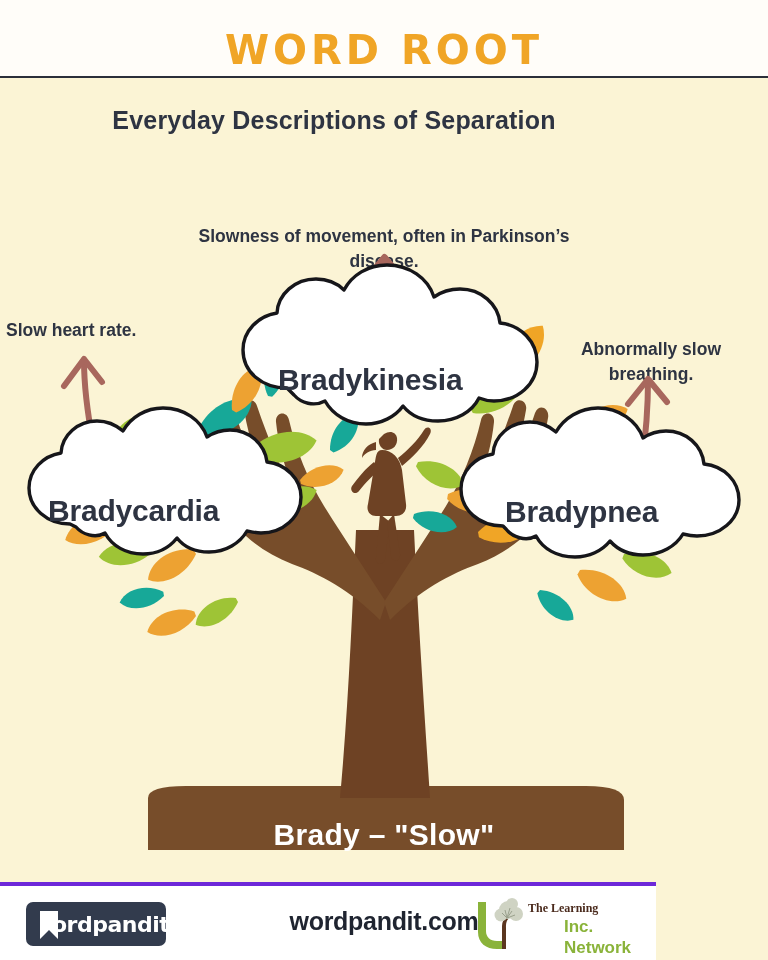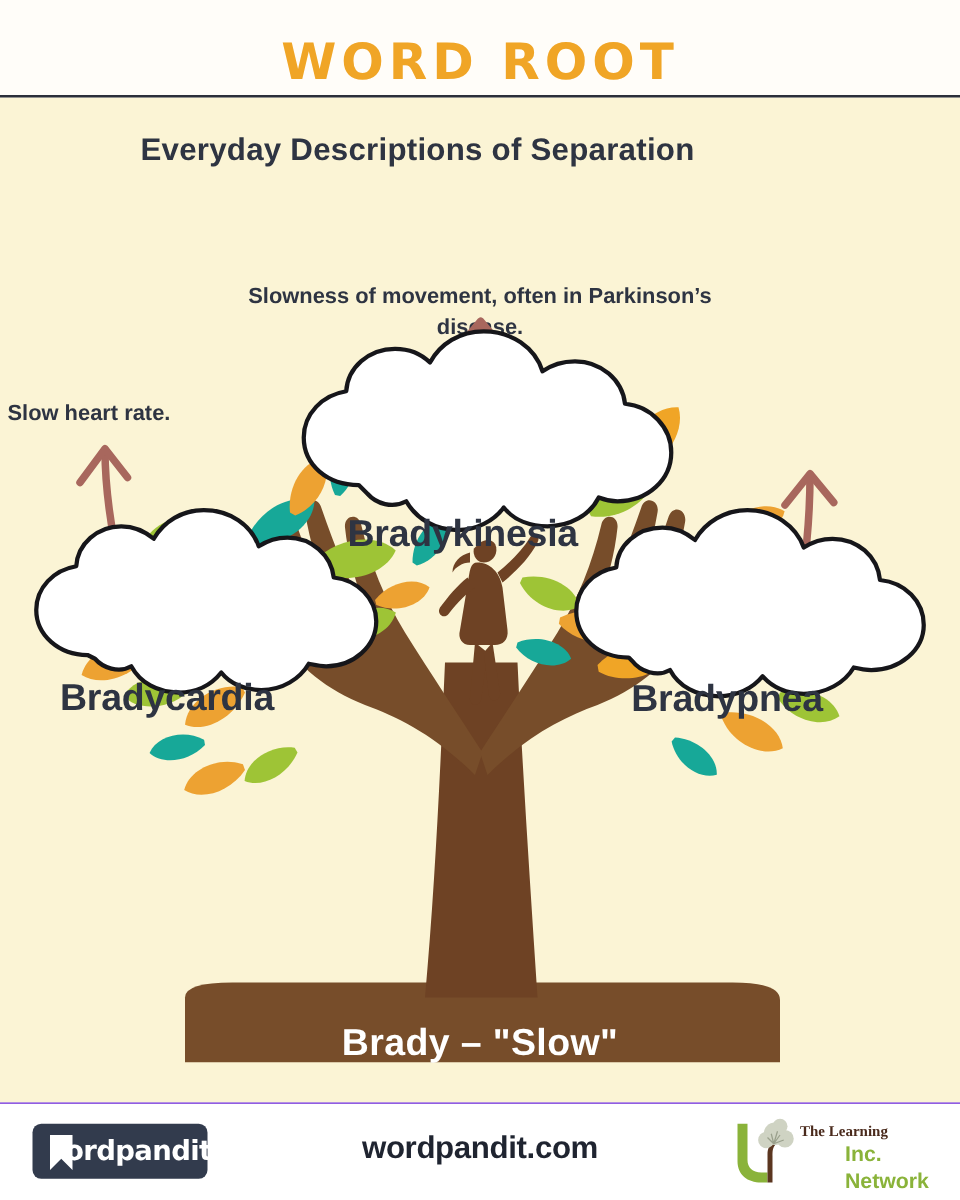--- a/index.html
+++ b/index.html
@@ -66,43 +66,42 @@
   #tree-art { position: absolute; left: 0; top: 150px; width: 768px; height: 700px; }
 
   
   .cloud-label {
     position: absolute;
     font-size: 30px;
     font-weight: bold;
     color: #2e3442;
     white-space: nowrap;
     letter-spacing: -0.2px;
-    margin-top: 48px;
   }
   #cloud-label-0 { left: 278px; top: 363px; }
   #cloud-label-1 { left: 48px;  top: 494px; }
   #cloud-label-2 { left: 505px; top: 495px; }
 
   
   #ground-label {
     position: absolute;
     left: 0; top: 818px; width: 768px;
     text-align: center;
     font-size: 30px;
     font-weight: bold;
     color: #ffffff;
     letter-spacing: 0.3px;
   }
 
   
   .footer-band {
     position: absolute; left: 0; bottom: 0;
-    width: 768px; height: 78px;
+    width: 656px; height: 78px;
     background: #ffffff;
-    border-top: 1px solid #6d28d9;
+    border-top: 4px solid #6d28d9;
     display: flex; align-items: center;
   }
   .wp-logo {
     position: absolute; left: 26px; top: 16px;
     width: 140px; height: 44px;
     background: #323b4d;
     border-radius: 7px;
     display: flex; align-items: center;
   }
   .wp-logo-text {
@@ -132,20 +131,21 @@
 <div id="poster">
 
   <div class="header-band">
     <div class="header-title">WORD ROOT</div>
   </div>
 
   <div class="subtitle">Everyday Descriptions of Separation</div>
 
   <div class="caption" id="caption-top">Slowness of movement, often in Parkinson’s disease.</div>
   <div class="caption" id="caption-left">Slow heart rate.</div>
+  <div class="caption" id="caption-right">Abnormally slow breathing.</div>
 
   <svg class="arrow" id="arrow-top" width="80" height="72" viewBox="0 0 80 72">
     <path d="M40 70 C 39 48, 39 30, 39.5 8" fill="none" stroke="#a8675d" stroke-width="6" stroke-linecap="round"></path>
     <path d="M22 28 L 39.5 7 L 57 28" fill="none" stroke="#a8675d" stroke-width="6" stroke-linecap="round" stroke-linejoin="round"></path>
   </svg>
   <svg class="arrow" id="arrow-left" width="80" height="96" viewBox="0 0 80 96">
     <path d="M45 94 C 40 68, 36 40, 36 12" fill="none" stroke="#a8675d" stroke-width="6" stroke-linecap="round"></path>
     <path d="M16 38 L 36 11 L 54 34" fill="none" stroke="#a8675d" stroke-width="6" stroke-linecap="round" stroke-linejoin="round"></path>
   </svg>
   <svg class="arrow" id="arrow-right" width="80" height="96" viewBox="0 0 80 96">

